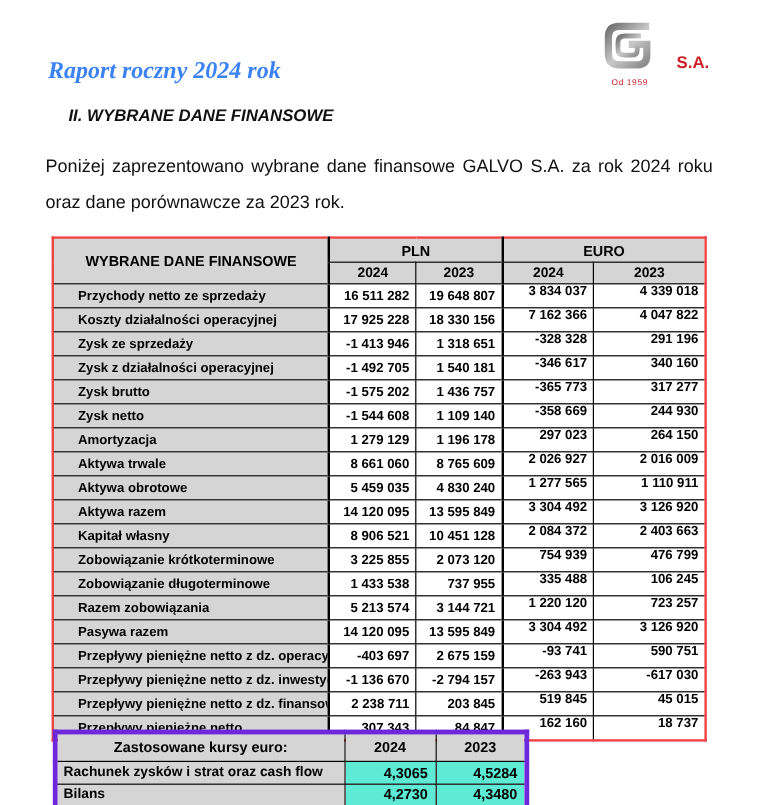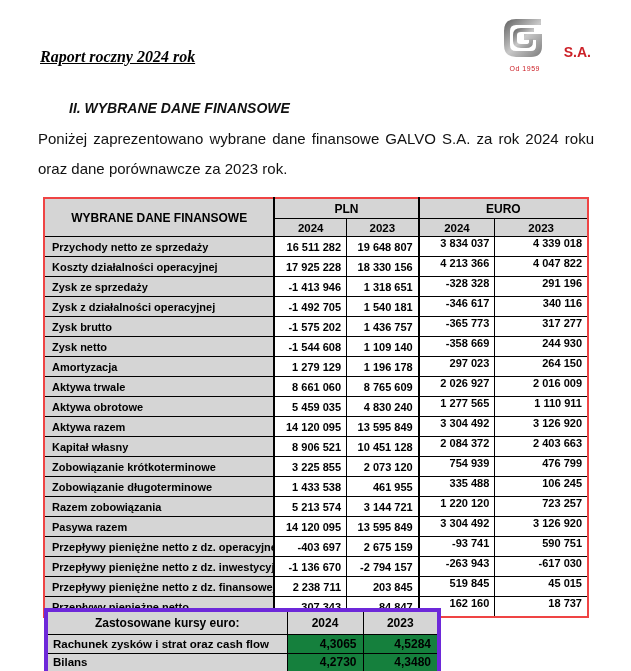--- a/index.html
+++ b/index.html
@@ -5,35 +5,35 @@
   html,body { margin:0; padding:0; background:#ffffff; }
   .page {
     position:relative; width:631px; height:671px; background:#ffffff;
     font-family:"Liberation Sans", sans-serif; color:#000; overflow:hidden;
   }
 
   
   .report-title {
     position:absolute; left:40px; top:48px;
     font-family:"Liberation Serif", serif;
-    font-weight:bold; font-style:italic; font-size:16px; color:#000000;text-decoration:underline;
+    font-weight:bold; font-style:italic; font-size:20px; color:#3b82f6;
   }
   .logo { position:absolute; right:40px; top:16px; display:flex; align-items:flex-start; }
   .logo-mark-col { text-align:center; margin-right:10px; }
   .logo-tagline { font-size:7px; color:#cc2128; margin-top:1px; letter-spacing:.5px; }
   .logo-text { display:flex; align-items:flex-end; height:46px; }
   .brand {
     font-size:37px; font-weight:bold; color:#cc2128;
     letter-spacing:2px; line-height:40px;
   }
   .suffix { font-size:14px; font-weight:bold; color:#cc2128; margin-left:5px; margin-bottom:2px; }
 
   
   .section-title {
-    position:absolute; left:57px; top:88px; margin:12px;
+    position:absolute; left:57px; top:88px; margin:0;
     font-size:14px; font-weight:bold; font-style:italic; color:#111;
   }
   .intro {
     position:absolute; left:38px; top:124px; width:556px; margin:0;
     font-size:15px; line-height:30px; text-align:justify; color:#111;
   }
 
   
   table { border-collapse:collapse; table-layout:fixed; }
   th, td { border:1px solid #000; overflow:hidden; white-space:nowrap; }
@@ -41,39 +41,39 @@
   .fin-table {
     position:absolute; left:43px; top:197px; width:546px;
     border:2px solid #ef4444; font-size:11px;
   }
   .fin-table thead th { background:#d5d5d5; font-size:12px; font-weight:bold; text-align:center; }
   .fin-table .hrow1 th { height:17px; }
   .fin-table .hrow2 th { height:15px; font-size:11.5px; }
   .fin-table tbody tr { height:17px; }
   .fin-table th.lbl {
     background:#d5d5d5; text-align:left; font-weight:bold;
-    padding:0 7px; font-size:11px;
+    padding:0 20px; font-size:11px;
   }
   .fin-table td.num {
     background:#fff; text-align:right; font-weight:bold;
     padding:0 5px; vertical-align:middle;
   }
   .fin-table td.euro { vertical-align:bottom; padding-bottom:7px; }
   .thickL { border-left:2px solid #000 !important; }
 
   .rates-table {
     position:absolute; left:44px; top:608px; width:393px;
     border:4px solid #6d28d9; font-size:12px;
   }
   .rates-table thead th { background:#d5d5d5; font-weight:bold; text-align:center; height:20px; }
   .rates-table tbody tr { height:19px; }
   .rates-table th.lbl {
     background:#d5d5d5; text-align:left; font-weight:bold; padding:0 5px; font-size:11.5px;margin-left:35px;
   }
-  .rates-table td.num { background:#15803d; text-align:right; font-weight:bold; padding:0 6px; }
+  .rates-table td.num { background:#5eead4; text-align:right; font-weight:bold; padding:0 6px; }
 </style>
 </head>
 <body>
 
 <div class="page">
 
   <div class="report-title">Raport roczny 2024 rok</div>
 
   <div class="logo">
     <div class="logo-mark-col">
@@ -127,36 +127,36 @@
         <th class="lbl">Przychody netto ze sprzedaży</th>
         <td class="num thickL">16 511 282</td>
         <td class="num">19 648 807</td>
         <td class="num euro thickL">3 834 037</td>
         <td class="num euro">4 339 018</td>
       </tr>
       <tr>
         <th class="lbl">Koszty działalności operacyjnej</th>
         <td class="num thickL">17 925 228</td>
         <td class="num">18 330 156</td>
-        <td class="num euro thickL">4 213 366</td>
+        <td class="num euro thickL">7 162 366</td>
         <td class="num euro">4 047 822</td>
       </tr>
       <tr>
         <th class="lbl">Zysk ze sprzedaży</th>
         <td class="num thickL">-1 413 946</td>
         <td class="num">1 318 651</td>
         <td class="num euro thickL">-328 328</td>
         <td class="num euro">291 196</td>
       </tr>
       <tr>
         <th class="lbl">Zysk z działalności operacyjnej</th>
         <td class="num thickL">-1 492 705</td>
         <td class="num">1 540 181</td>
         <td class="num euro thickL">-346 617</td>
-        <td class="num euro">340 116</td>
+        <td class="num euro">340 160</td>
       </tr>
       <tr>
         <th class="lbl">Zysk brutto</th>
         <td class="num thickL">-1 575 202</td>
         <td class="num">1 436 757</td>
         <td class="num euro thickL">-365 773</td>
         <td class="num euro">317 277</td>
       </tr>
       <tr>
         <th class="lbl">Zysk netto</th>
@@ -203,21 +203,21 @@
       <tr>
         <th class="lbl">Zobowiązanie krótkoterminowe</th>
         <td class="num thickL">3 225 855</td>
         <td class="num">2 073 120</td>
         <td class="num euro thickL">754 939</td>
         <td class="num euro">476 799</td>
       </tr>
       <tr>
         <th class="lbl">Zobowiązanie długoterminowe</th>
         <td class="num thickL">1 433 538</td>
-        <td class="num">461 955</td>
+        <td class="num">737 955</td>
         <td class="num euro thickL">335 488</td>
         <td class="num euro">106 245</td>
       </tr>
       <tr>
         <th class="lbl">Razem zobowiązania</th>
         <td class="num thickL">5 213 574</td>
         <td class="num">3 144 721</td>
         <td class="num euro thickL">1 220 120</td>
         <td class="num euro">723 257</td>
       </tr>

